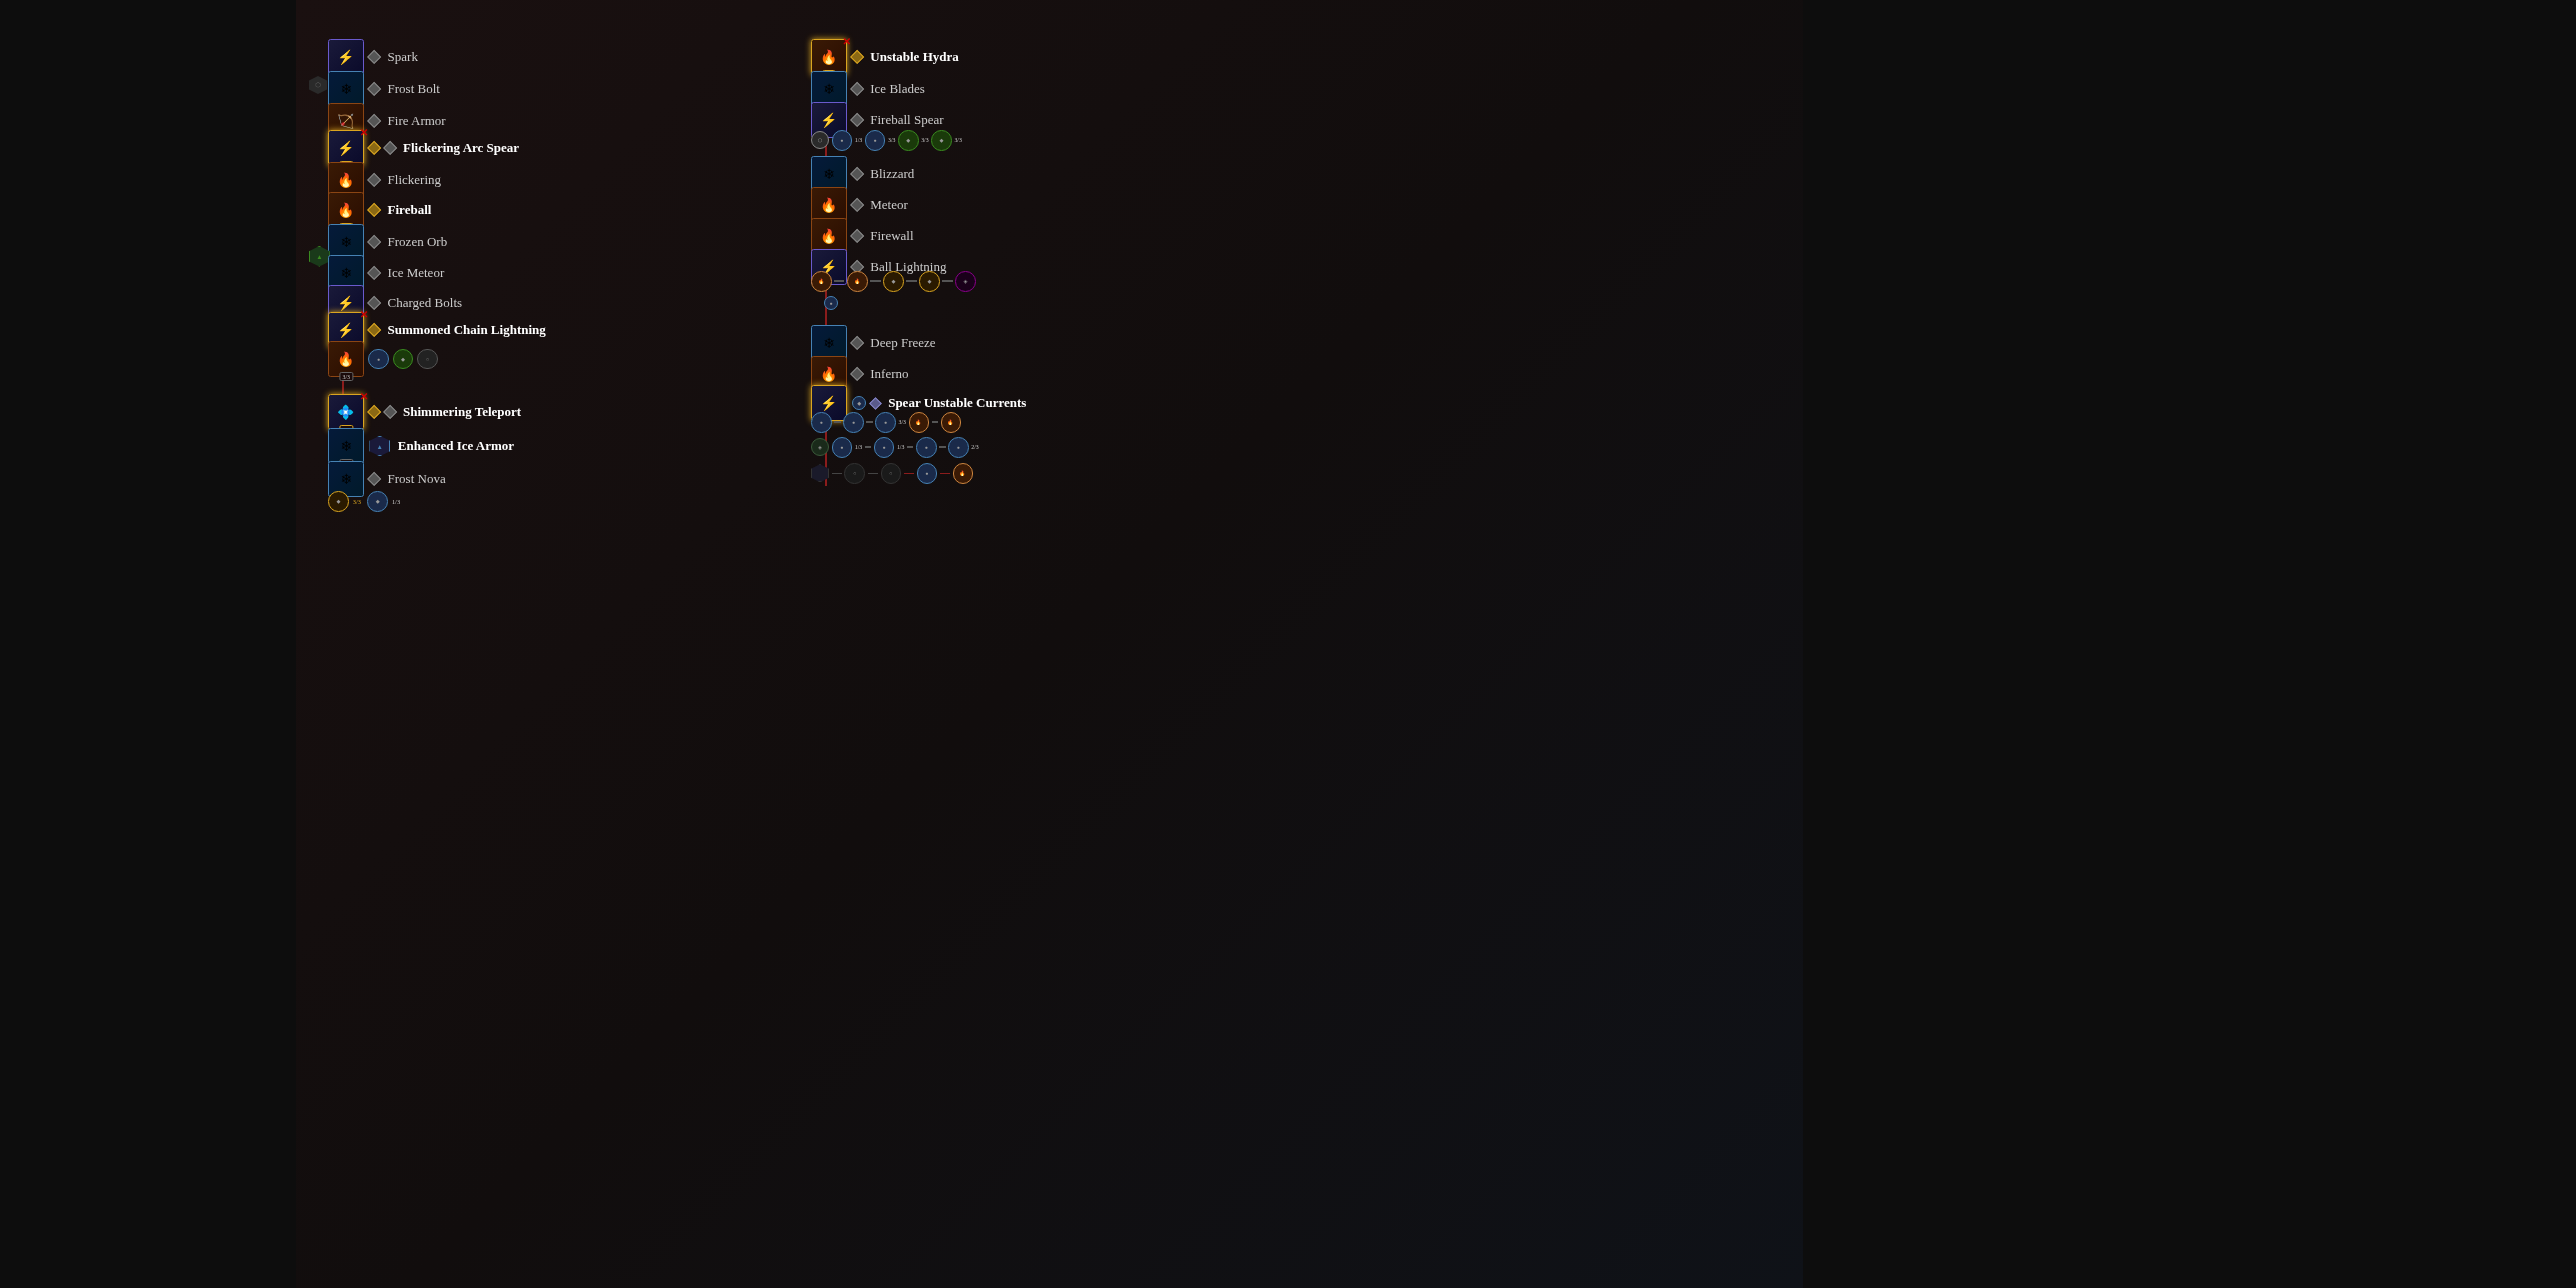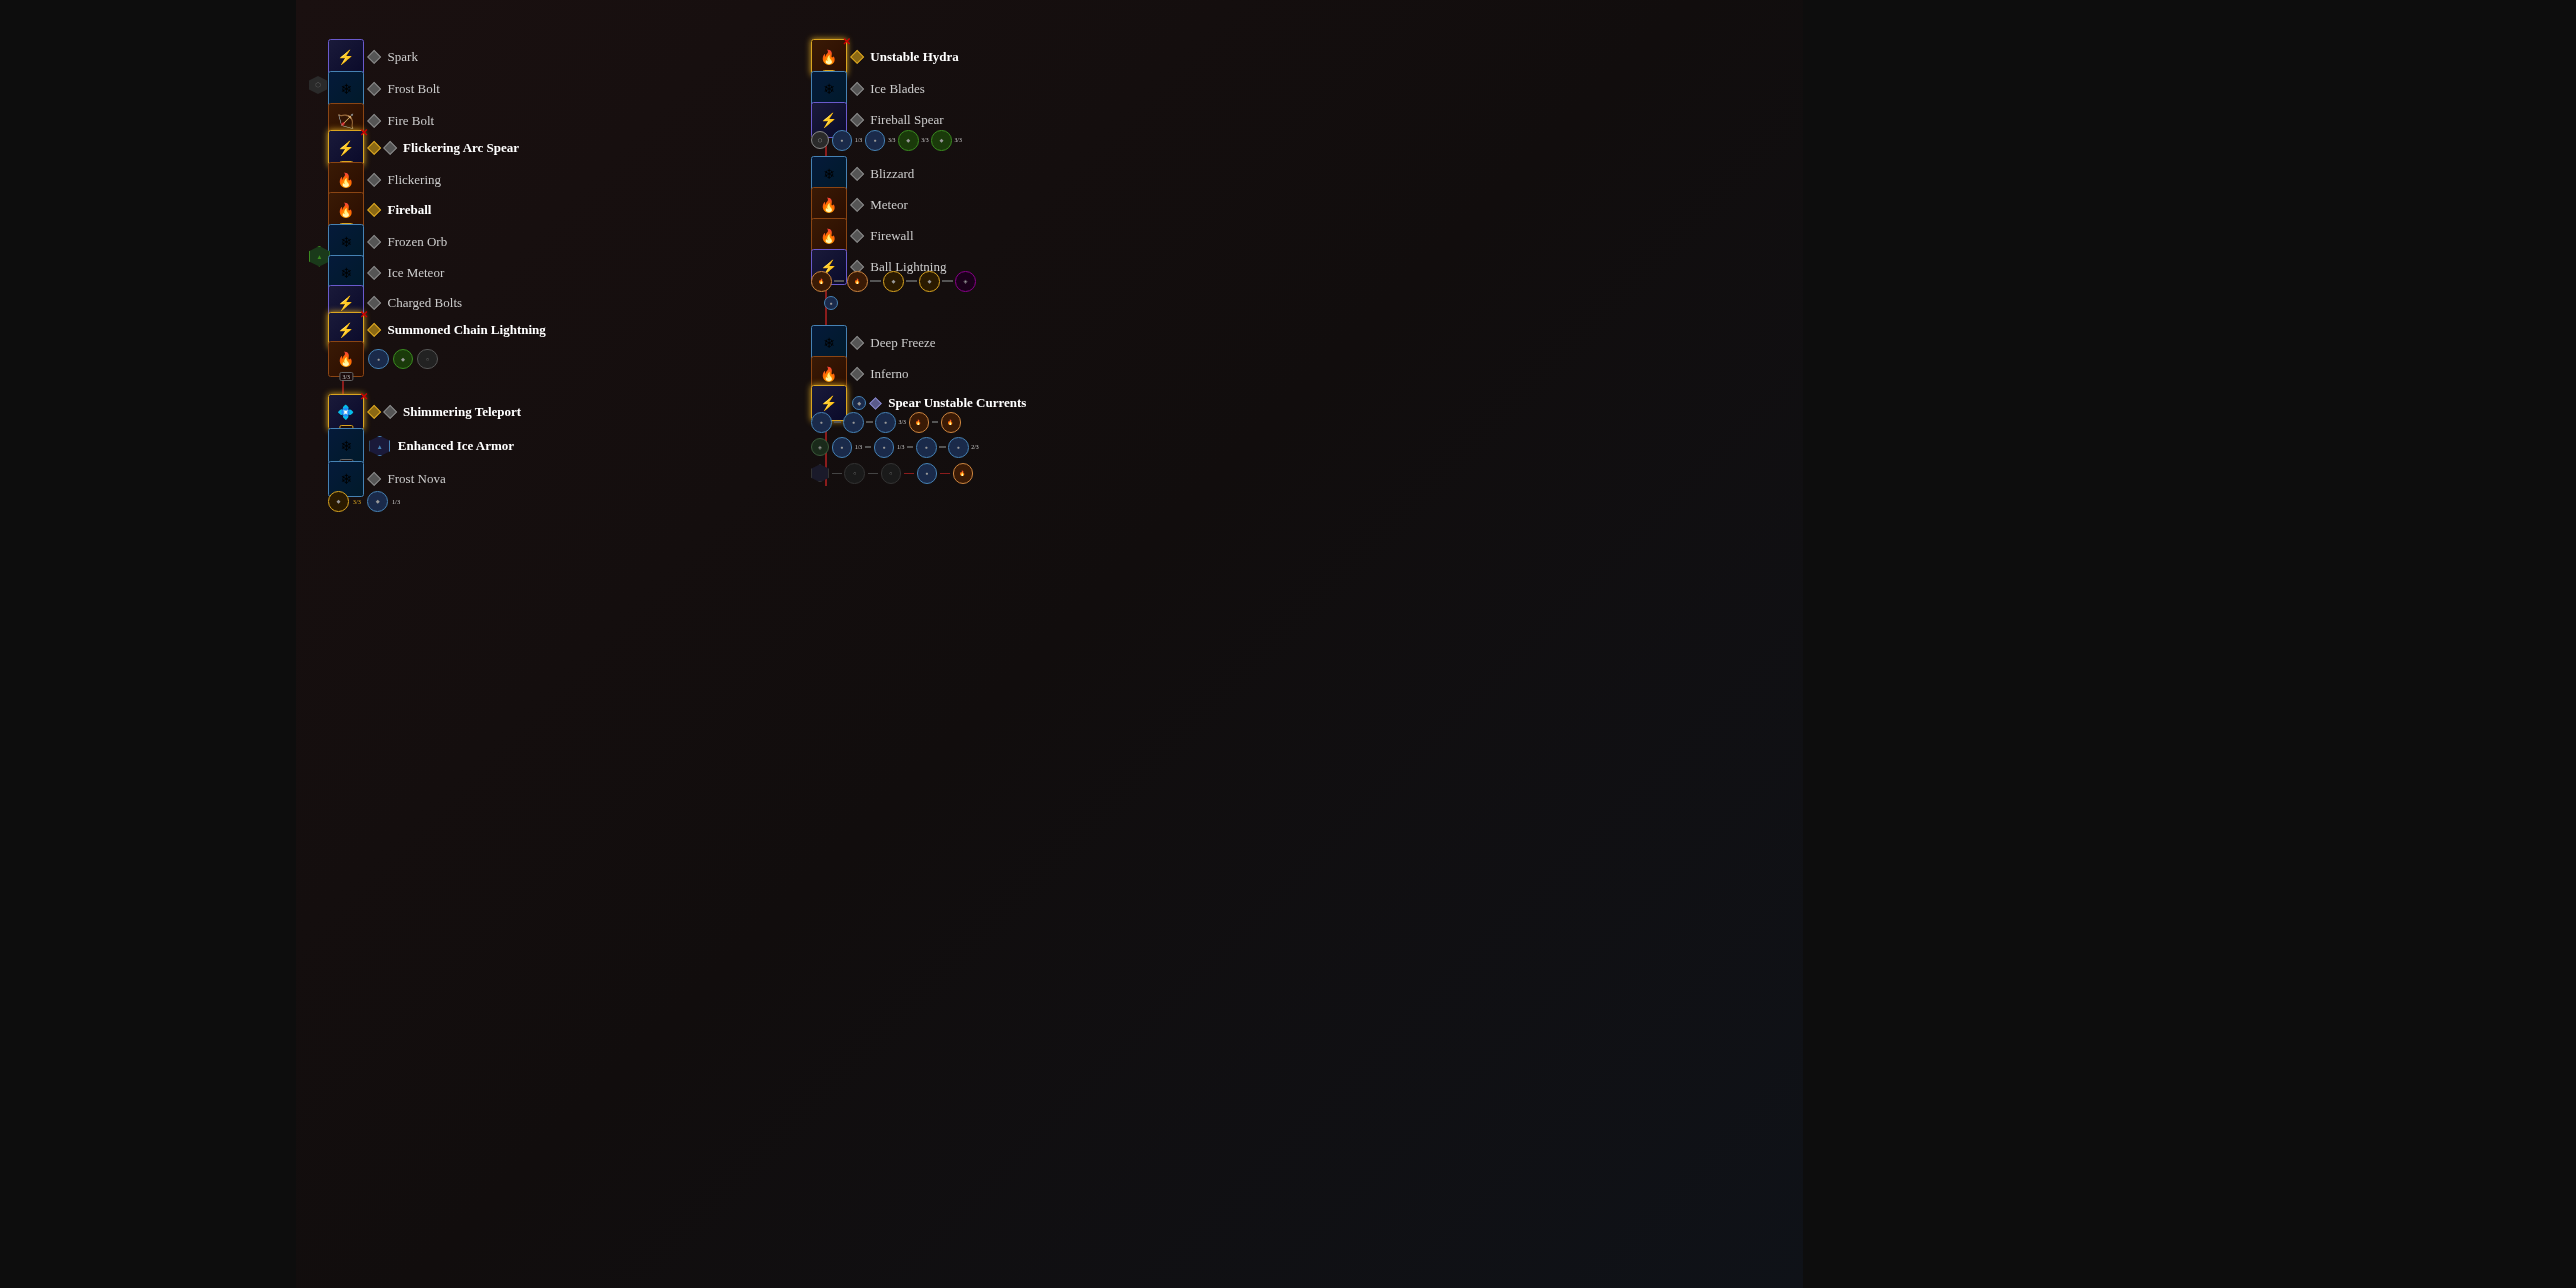--- a/index.html
+++ b/index.html
@@ -169,21 +169,21 @@
     </div>
 
     <div style="position:absolute; top:63px; left:0px; width:18px; height:18px; background:#2a2a2a; clip-path:polygon(50% 0%,100% 25%,100% 75%,50% 100%,0% 75%,0% 25%); display:flex; align-items:center; justify-content:center;">
       <span style="font-size:6.4px; color:#666;">⬡</span>
     </div>
 
     <div class="skill-row" style="position:absolute; top:90px; left:19.3px;">
       <div class="hline" style="width:13px;"></div>
       <div class="skill-icon fire">🏹</div>
       <div class="connector-diamond"></div>
-      <span class="skill-name">Fire Bolt</span>
+      <span class="skill-name">Fire Armor</span>
     </div>
 
     <div class="skill-row" style="position:absolute; top:117px; left:19.3px;">
       <div class="hline" style="width:13px;"></div>
       <div class="skill-icon lightning highlighted" style="position:relative;">
         ⚡
         <span class="skill-badge active">1/5</span>
         <span class="x-mark">✕</span>
       </div>
       <div class="connector-diamond active"></div>

